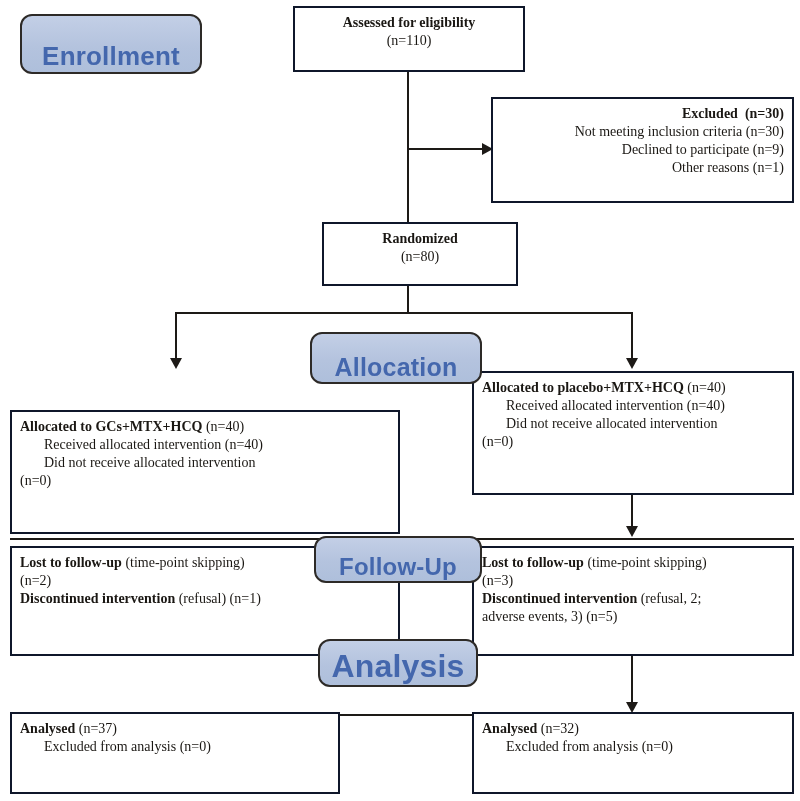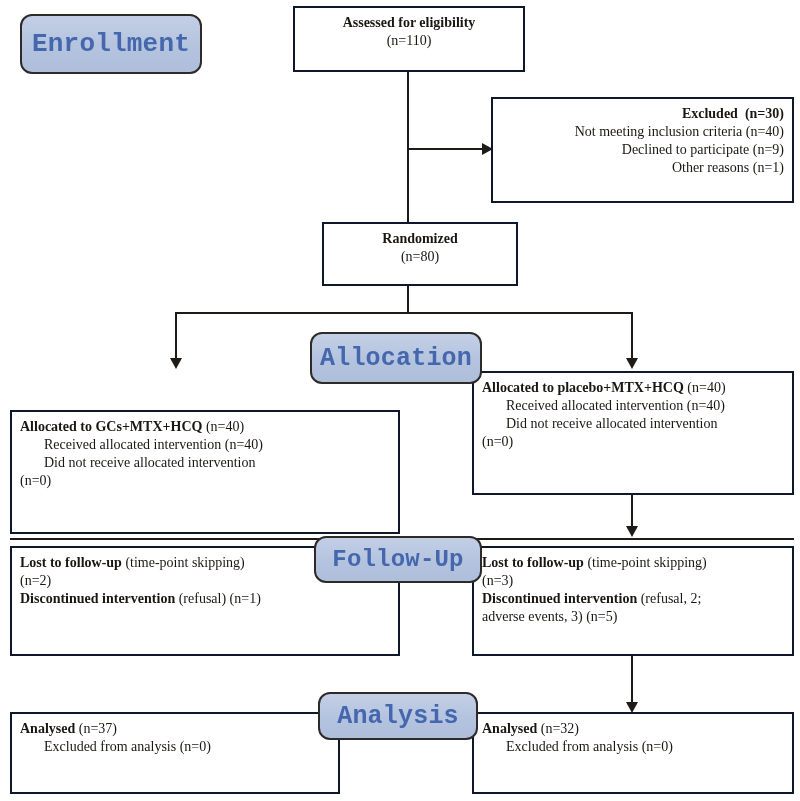--- a/index.html
+++ b/index.html
@@ -42,24 +42,24 @@
   }
 
   
   .badge {
     position: absolute;
     box-sizing: border-box;
     border: 2.5px solid #2d2a27;
     border-radius: 12px;
     background: linear-gradient(180deg, #c3cfe6 0%, #b4c3de 55%, #aebfdb 100%);
     color: #4467ad;
-    font-family: Liberation Mono, monospace;
+    font-family: Liberation Sans, sans-serif;
     font-weight: bold;
     display: flex;
-    align-items: center;
+    align-items: flex-end;
     justify-content: center;
     z-index: 6;
     letter-spacing: .2px;
   }
 
   
   .vline, .hline {
     position: absolute;
     background: #1d1a17;
     z-index: 2;
@@ -104,21 +104,21 @@
 
   <div class="hline" style="left:407px; top:148px; width:75px;"></div>
   <div class="arrow-right" style="left:482px; top:143px;"></div>
 
   <div class="box" style="left:491px; top:97px; width:303px; height:106px;text-align:right;">
     <div class="inner">
       <span class="ln b">
         <span>Excluded</span>&nbsp;
         <span>(n=30)</span>
       </span>
-      <span class="ln indent">Not meeting inclusion criteria (n=40)</span>
+      <span class="ln indent">Not meeting inclusion criteria (n=30)</span>
       <span class="ln indent">Declined to participate (n=9)</span>
       <span class="ln indent">Other reasons (n=1)</span>
     </div>
   </div>
 
   <div class="box center-box" style="left:322px; top:222px; width:196px; height:64px;">
     <div class="inner">
       <span class="ln b">Randomized</span>
       <span class="ln">(n=80)</span>
     </div>
@@ -195,21 +195,21 @@
       </span>
       <span class="ln">adverse events, 3) (n=5)</span>
     </div>
   </div>
 
   <div class="vline" style="left:631px; top:656px; height:50px;"></div>
   <div class="arrow-down" style="left:626px; top:702px;"></div>
 
   <div class="hline" style="left:10px; top:714px; width:784px;"></div>
 
-  <div class="badge" style="left:318px; top:692px; width:160px; height:48px; font-size:25px;">
+  <div class="badge" style="left:318px; top:639px; width:160px; height:48px; font-size:32px;">
     <span>Analysis</span>
   </div>
 
   <div class="box" style="left:10px; top:712px; width:330px; height:82px;">
     <div class="inner">
       <span class="ln">
         <b>Analysed</b>
         <span>(n=37)</span>
       </span>
       <span class="ln indent">Excluded from analysis (n=0)</span>

